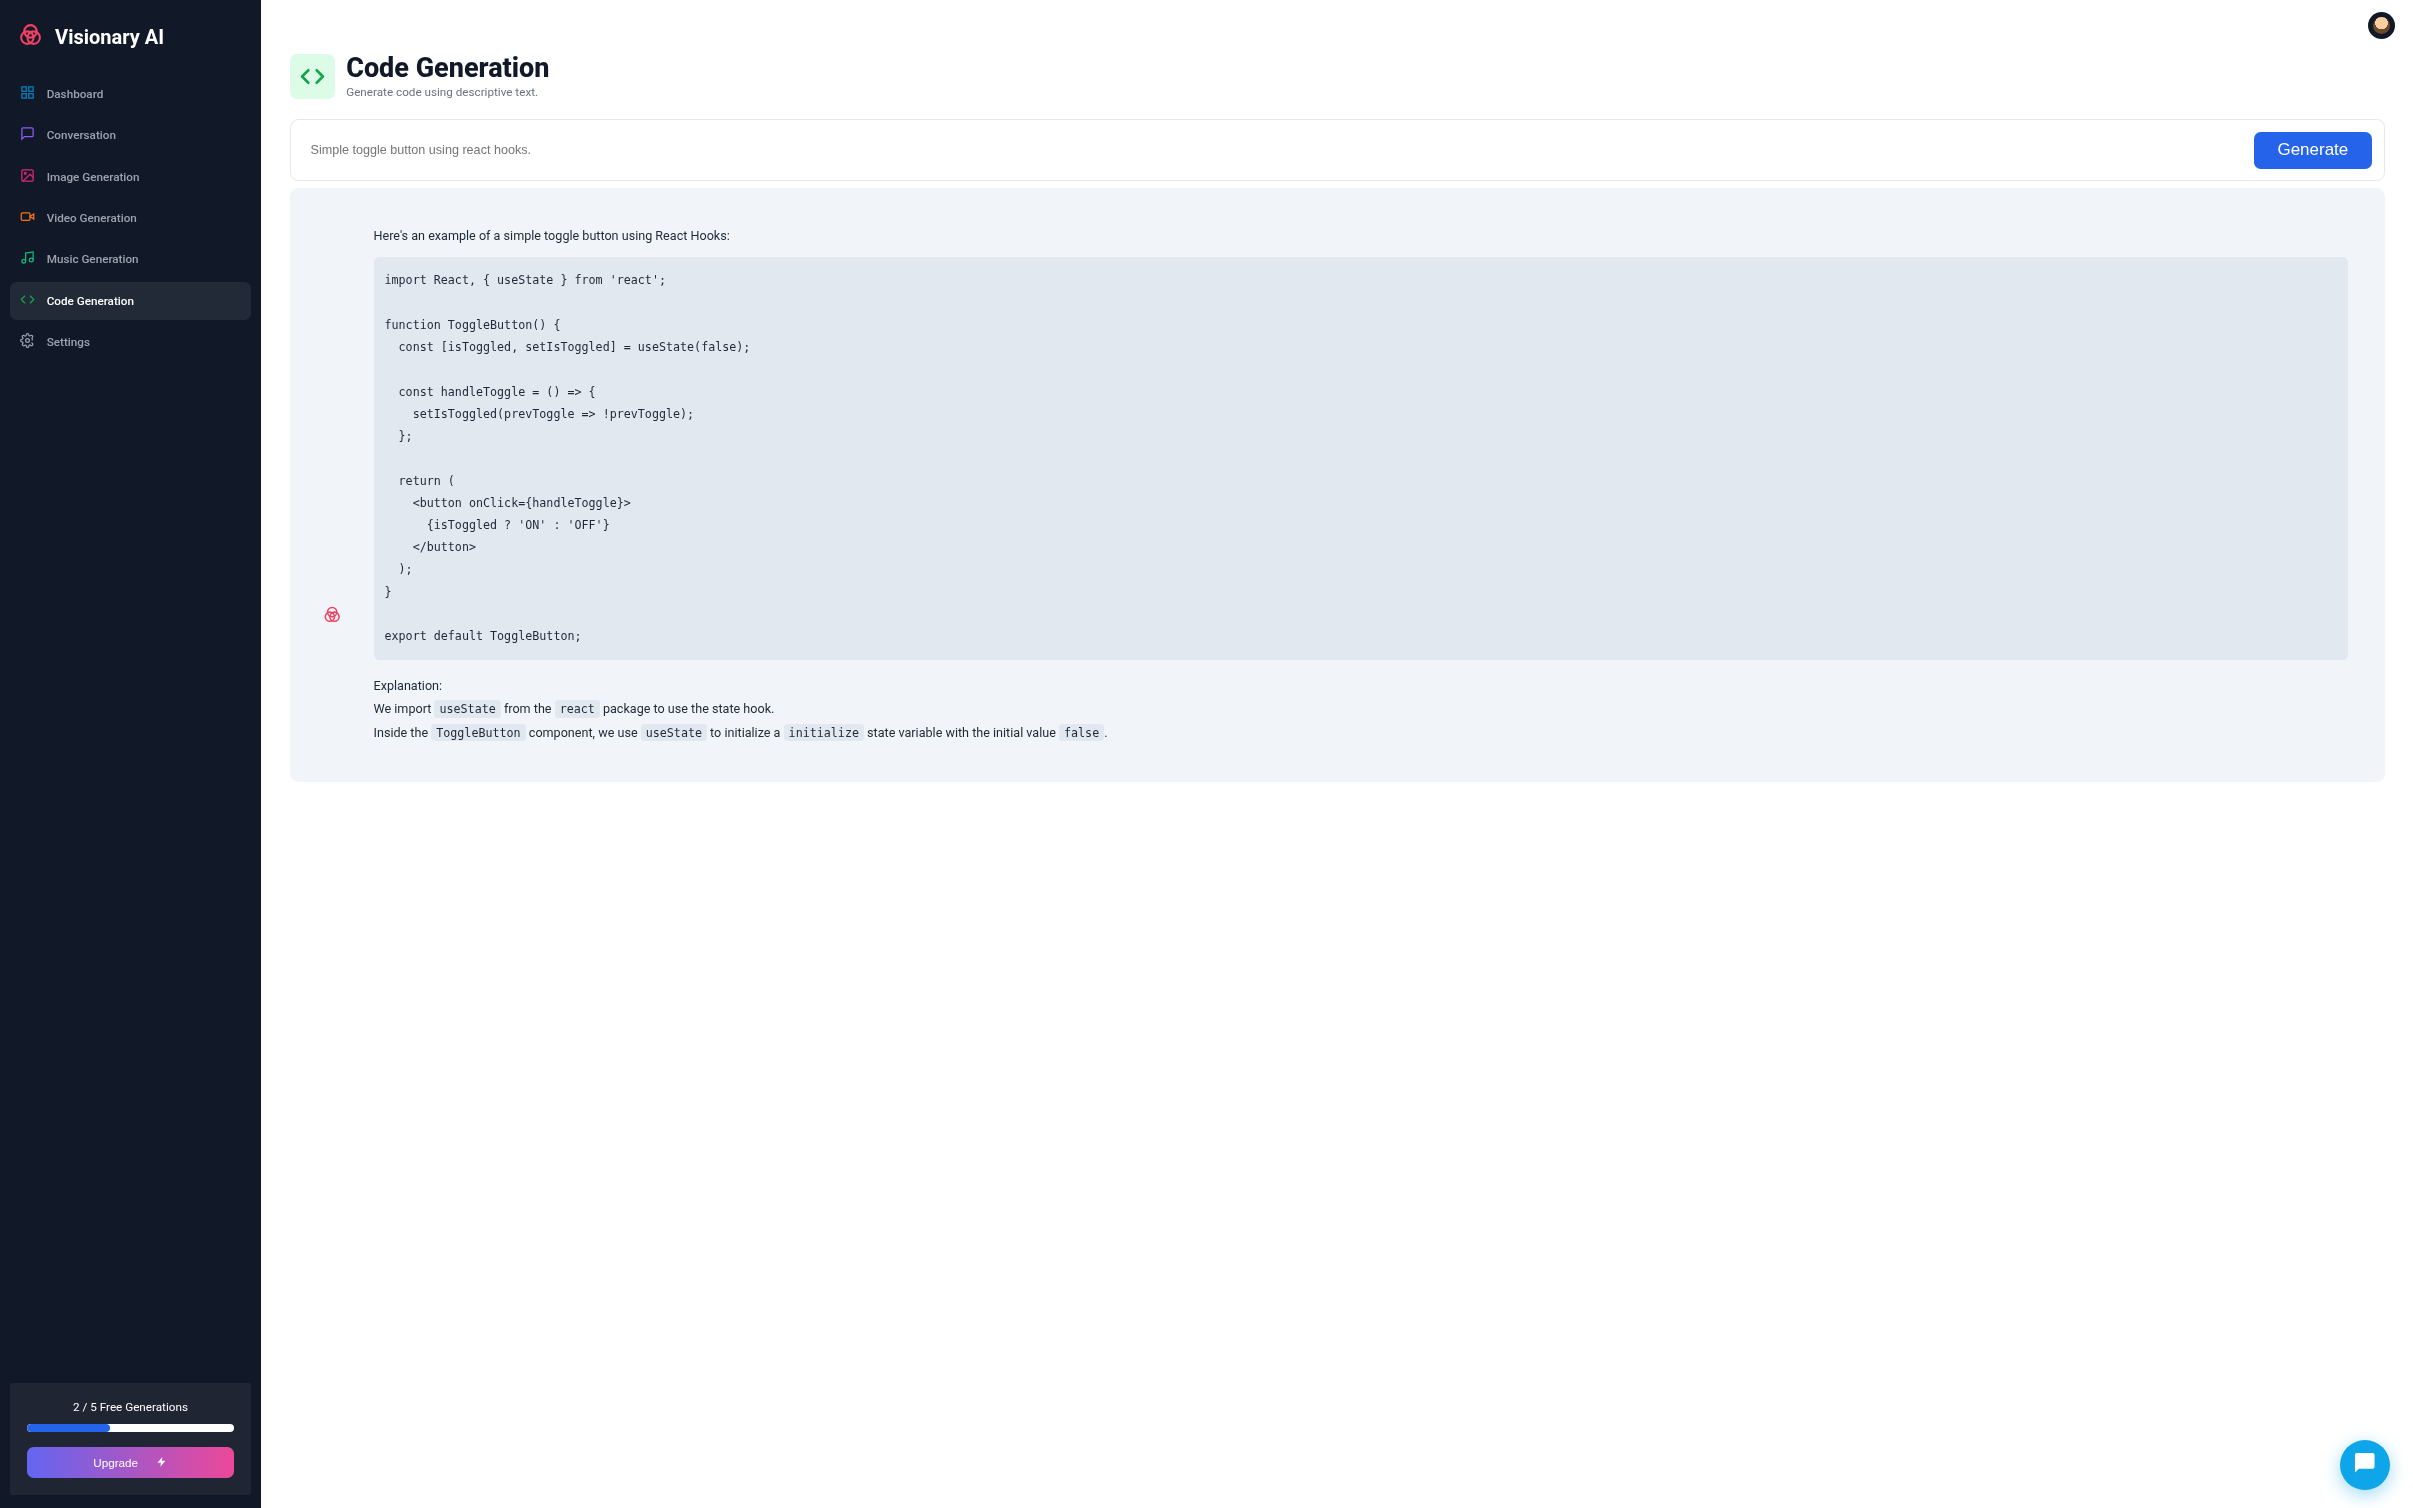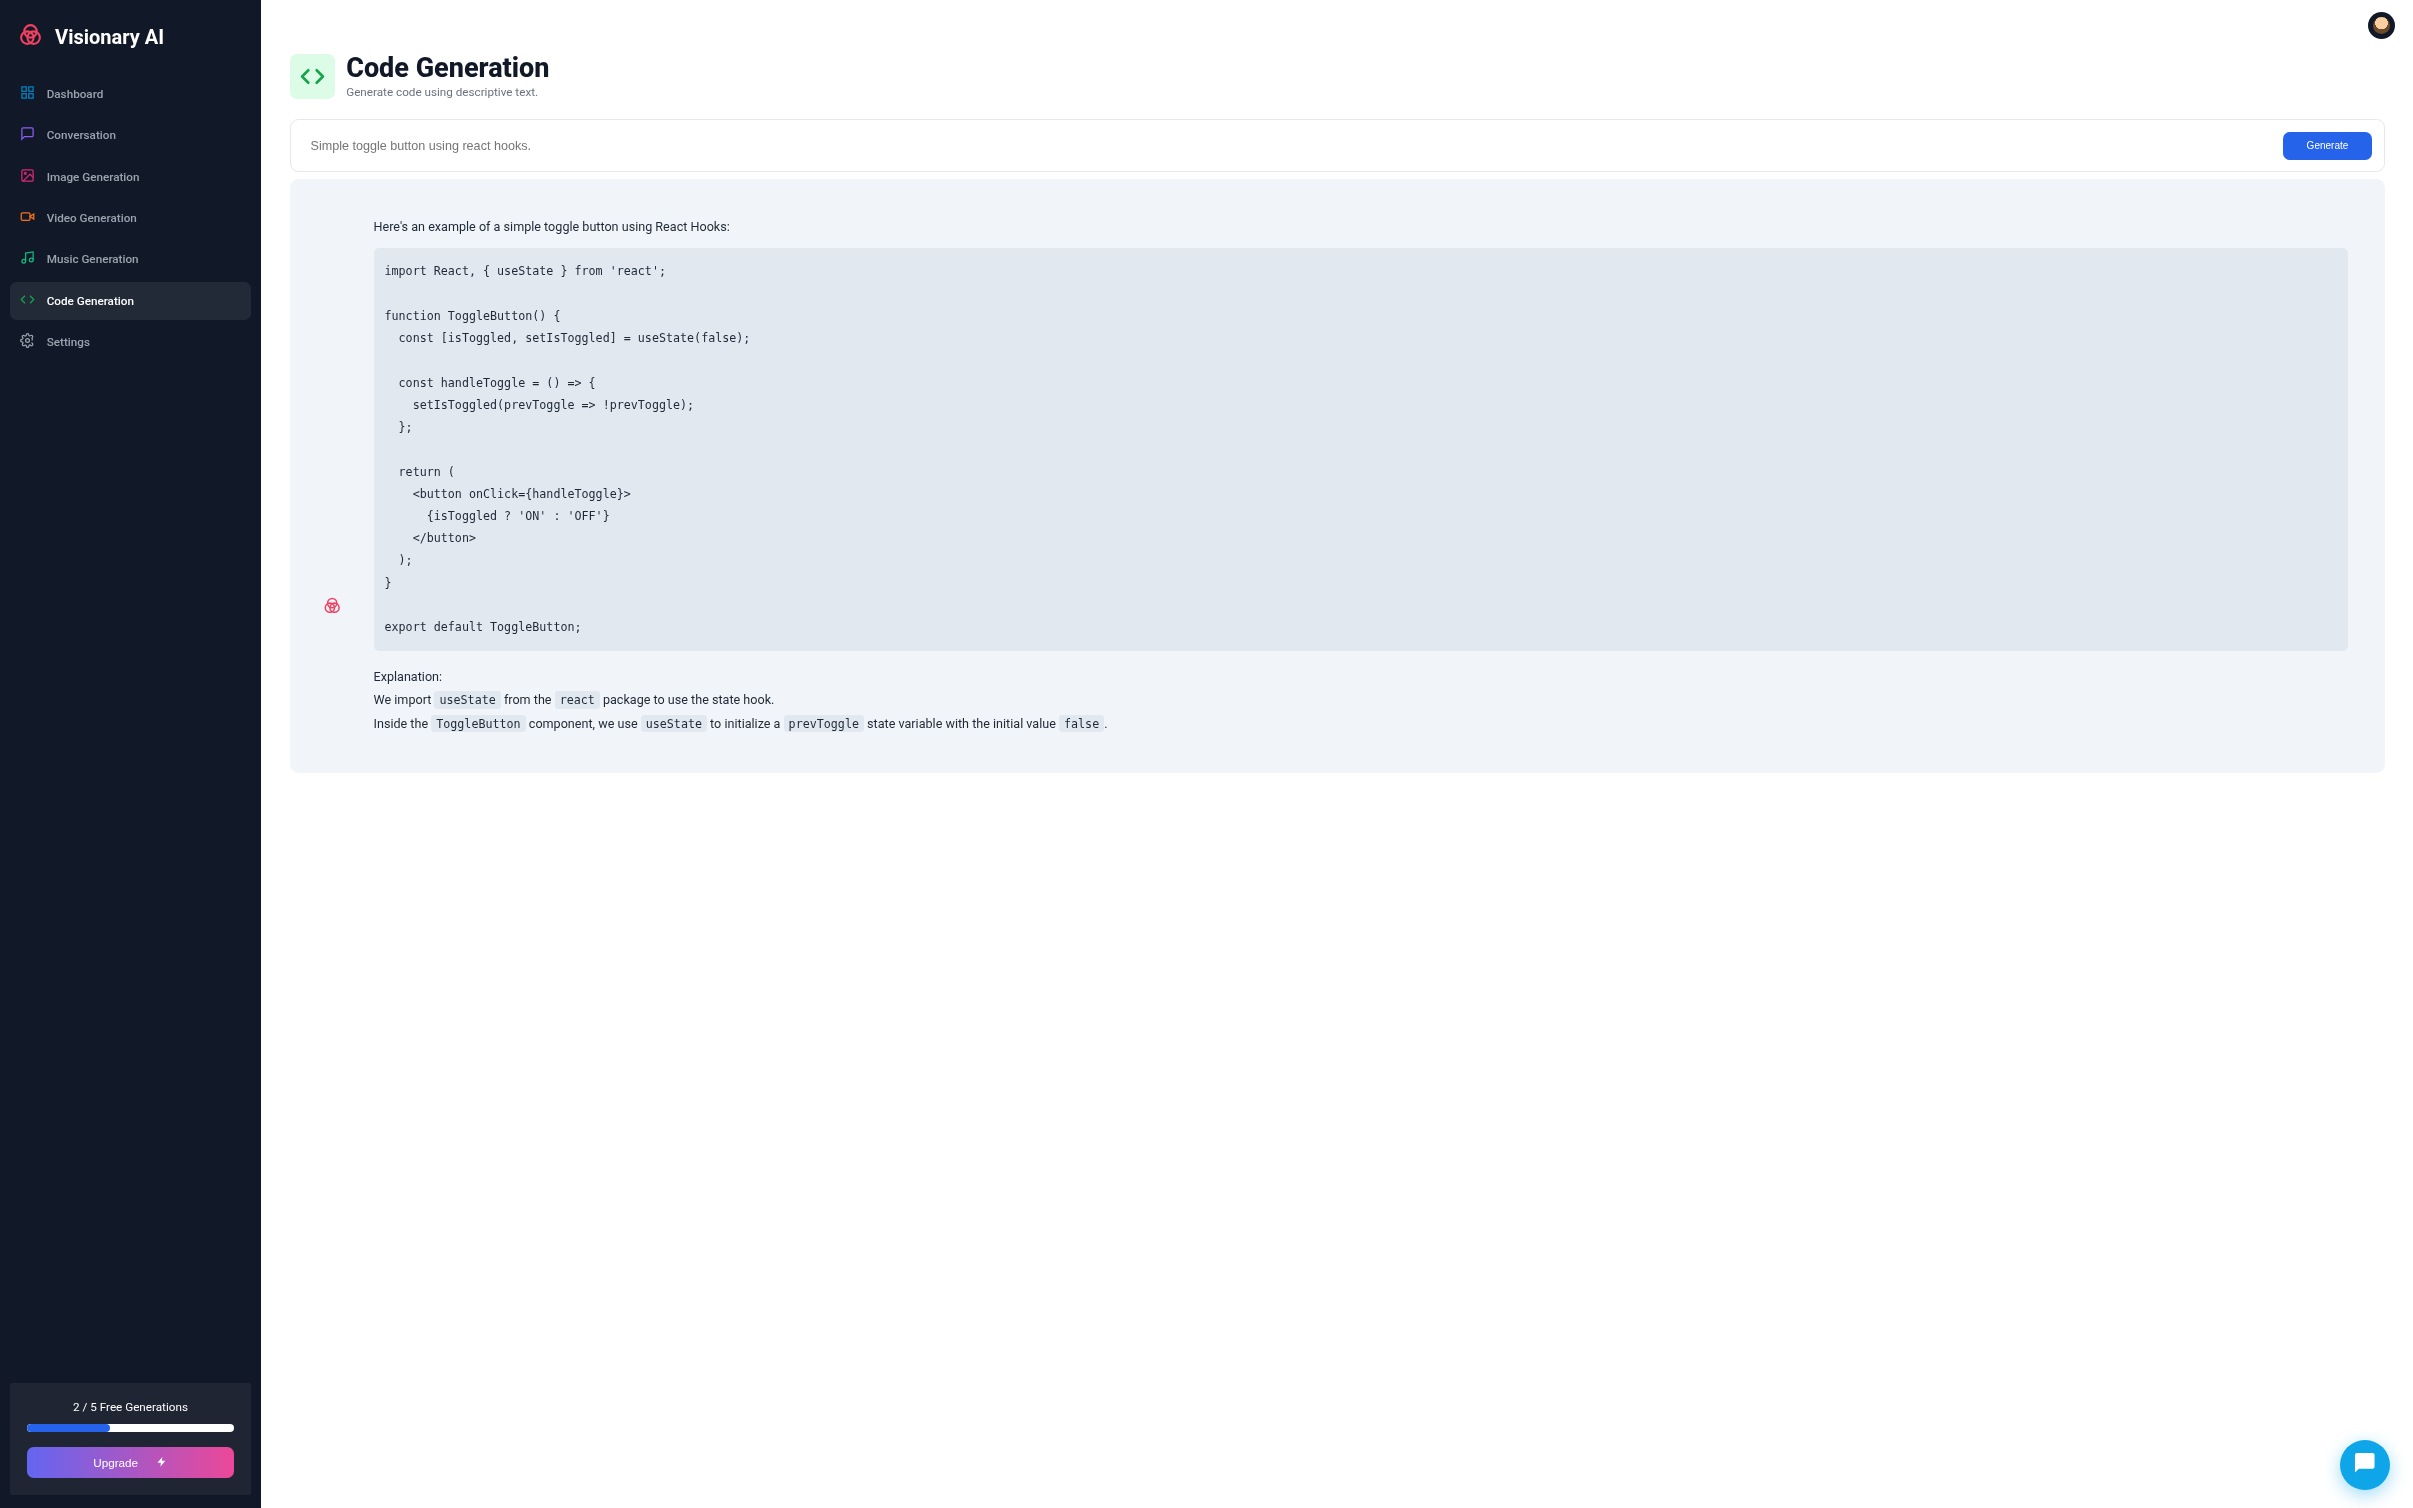--- a/index.html
+++ b/index.html
@@ -27,21 +27,21 @@
   .avatar::after { content:""; position:absolute; width: 17px; height: 17px; border-radius:50%; background: radial-gradient(circle at 50% 35%, #fbcfa0 0 45%, #6b4b2b 46% 100%); }
 
   .content { flex: 1; overflow-y: auto; padding: 0 28.5px 28.5px 28.5px; }
   .page-header { display: flex; align-items: center; gap: 11.7px; padding: 3.4px 0 5px 0; margin-bottom: 15px; }
   .page-icon { width: 45px; height: 45px; background: #dcfce7; border-radius: 6.7px; display: flex; align-items: center; justify-content: center; }
   .page-title { font-size: 27px; font-weight: 800; line-height: 1.1; }
   .page-sub { color: #6b7280; font-size: 11.7px; margin-top: 1.7px; }
 
   .input-row { border: 0.8px solid #e5e7eb; border-radius: 8.4px; padding: 11.7px 11.7px 11.7px 20px; display: flex; align-items: center; gap: 11.7px; margin-bottom: 7px; }
   .input-row input { flex: 1; border: none; outline: none; font-size: 12.6px; color: #4b5563; background: transparent; }
-  .generate-btn { background: #2563eb; color: #fff; border: none; border-radius: 6.7px; padding: 8.4px 23.5px; font-size: 10px; font-weight: 500; cursor: pointer; }
+  .generate-btn { background: #2563eb; color: #fff; border: none; border-radius: 6.7px; padding: 8.4px 23.5px; font-size: 17px; font-weight: 500; cursor: pointer; }
 
   .response-panel { background: #f1f5f9; border-radius: 8.4px; padding: 37px 37px 37px 22px; display: flex; gap: 20px; }
   .response-logo { width: 42px; display: flex; align-items: center; justify-content: center; padding-top: 260px; }
   .response-body { flex: 1; color: #1f2937; font-size: 12.6px; line-height: 1.7; }
   .response-body p { margin-bottom: 1.7px; }
   pre.code-block { background: #e2e8f0; border-radius: 5px; padding: 11.7px 10px; margin: 10px 0 15px 0; font-family: ui-monospace, SFMono-Regular, Menlo, Consolas, monospace; font-size: 11.7px; line-height: 1.9; white-space: pre; overflow-x: auto; border: 0.8px solid #e2e8f0; }
   .inline-code { background: #e2e8f0; border-radius: 3.4px; padding: 1.7px 5px; font-family: ui-monospace, SFMono-Regular, Menlo, Consolas, monospace; font-size: 11.7px; }
   .explain-line { margin-top: 1.7px; }
 
   
@@ -211,21 +211,21 @@
     &lt;/button&gt;
   );
 }
 
 export default ToggleButton;</pre>
         <p>Explanation:</p>
         <p class="explain-line">
           <span>We import </span><span class="inline-code">useState</span><span> from the </span><span class="inline-code">react</span><span> package to use the state hook.</span>
         </p>
         <p class="explain-line">
-          <span>Inside the </span><span class="inline-code">ToggleButton</span><span> component, we use </span><span class="inline-code">useState</span><span> to initialize a </span><span class="inline-code">prevToggle</span><span> state variable with the initial value </span><span class="inline-code">false</span><span>.</span>
+          <span>Inside the </span><span class="inline-code">ToggleButton</span><span> component, we use </span><span class="inline-code">useState</span><span> to initialize a </span><span class="inline-code">initialize</span><span> state variable with the initial value </span><span class="inline-code">false</span><span>.</span>
         </p>
       </div>
     </div>
   </div>
 </main>
 
 <div class="chat-fab">
   <span>
     <svg width="23.5" height="23.5" viewBox="0 0 24 24" fill="#fff">
         <path d="M20 2H4a2 2 0 0 0-2 2v18l4-4h14a2 2 0 0 0 2-2V4a2 2 0 0 0-2-2z"></path>

